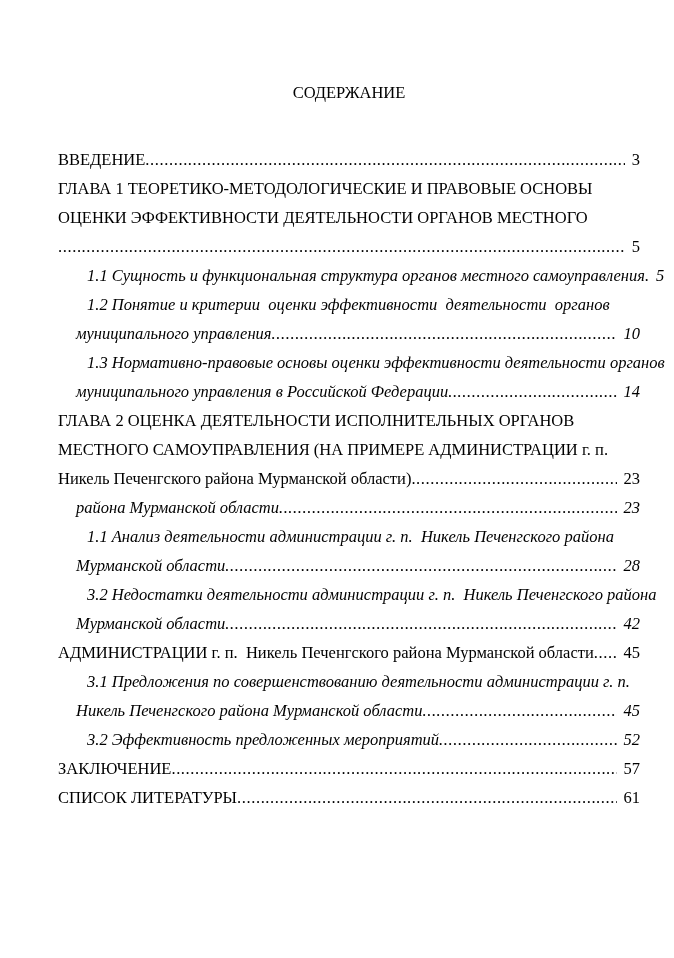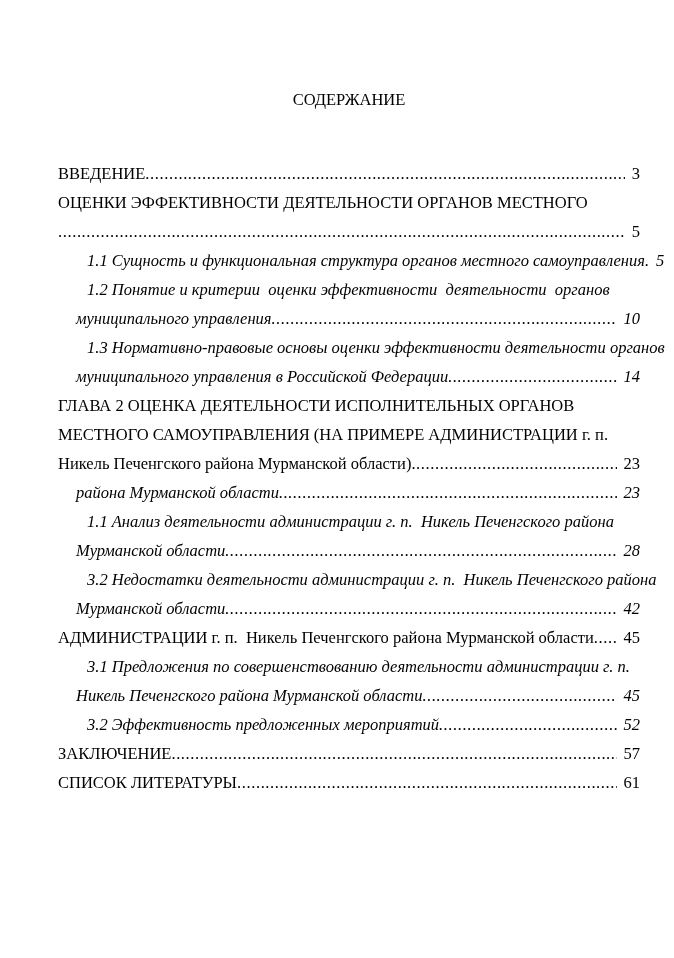--- a/index.html
+++ b/index.html
@@ -13,21 +13,21 @@
     box-sizing: border-box;
     background: #ffffff;
     color: #000000;
     font-family: "Liberation Serif", "DejaVu Serif", serif;
     font-size: 16.5px;
     line-height: 29px;
     padding: 69px 34px 0 58px;
     overflow: hidden;
   }
   .doc-title {
-    margin: 16px;
+    margin: 9px;
     font-size: 16.5px;
     font-weight: normal;
     text-align: center;
     white-space: pre;
   }
   .title-gap {
     height: 29px;
   }
   .toc { width: 582px; }
   .entry { margin: 0; }
@@ -62,20 +62,21 @@
 <body>
 
 <div class="doc-page">
   <h1 class="doc-title">СОДЕРЖАНИЕ</h1>
   <div class="title-gap"></div>
   <div id="toc" class="toc">
       <div class="entry">
         <div class="line lvl0 first last"><span class="txt">ВВЕДЕНИЕ</span><span class="dots">................................................................................................................................................................</span><span class="pg">3</span></div>
       </div>
       <div class="entry">
+        <div class="line lvl0 first">ГЛАВА 1 ТЕОРЕТИКО-МЕТОДОЛОГИЧЕСКИЕ И ПРАВОВЫЕ ОСНОВЫ</div>
         <div class="line lvl0">ОЦЕНКИ ЭФФЕКТИВНОСТИ ДЕЯТЕЛЬНОСТИ ОРГАНОВ МЕСТНОГО</div>
         <div class="line lvl0 last"><span class="dots">................................................................................................................................................................</span><span class="pg">5</span></div>
       </div>
       <div class="entry">
         <div class="line lvl1 first last"><span class="txt">1.1 Сущность и функциональная структура органов местного самоуправления</span><span class="dots">................................................................................................................................................................</span><span class="pg">5</span></div>
       </div>
       <div class="entry">
         <div class="line lvl1 first">1.2 Понятие и критерии  оценки эффективности  деятельности  органов</div>
         <div class="line lvl1 last"><span class="txt">муниципального управления</span><span class="dots">................................................................................................................................................................</span><span class="pg">10</span></div>
       </div>

